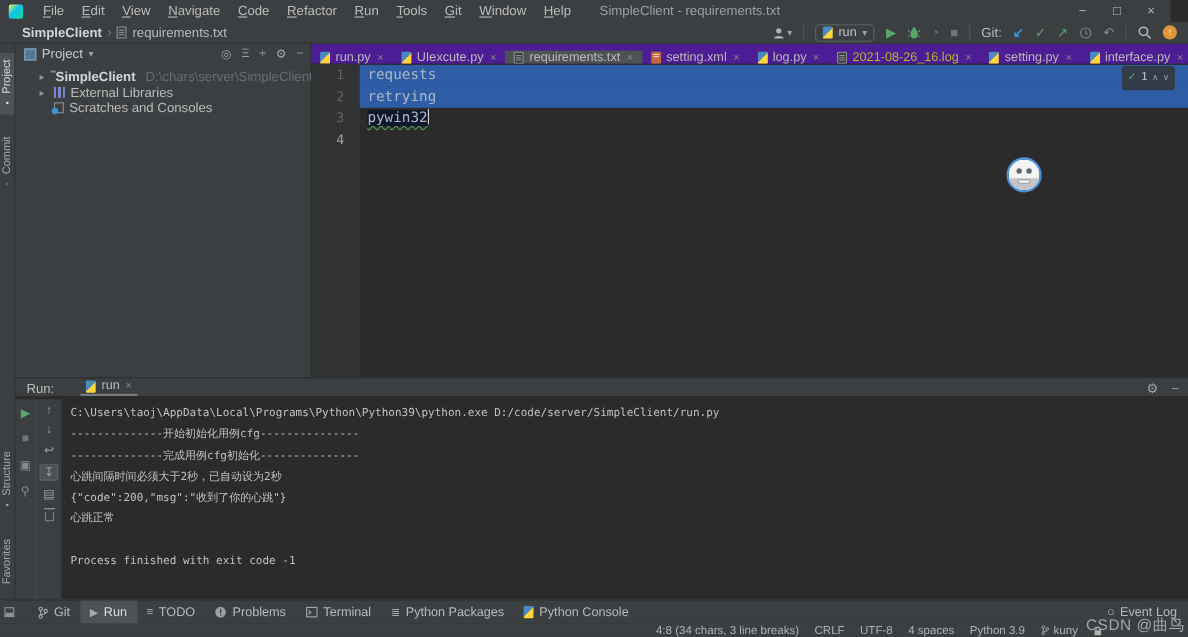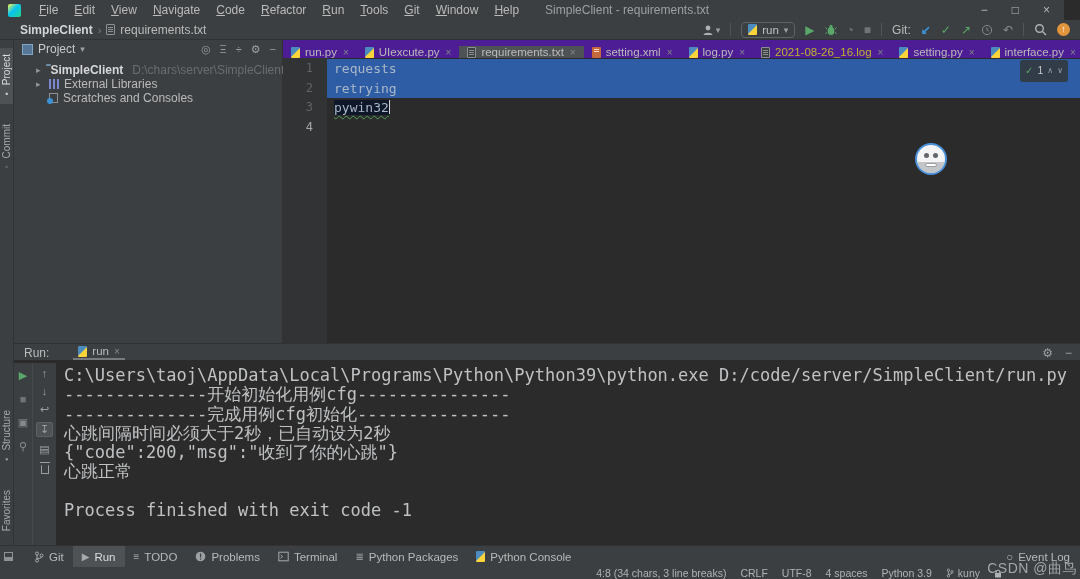--- a/index.html
+++ b/index.html
@@ -111,21 +111,21 @@
   .rh-icons { margin-left:auto; display:flex; gap:12px; color:#9aa0a3; font-size:12px; }
   .runbody { position:absolute; top:19px; left:0; right:0; bottom:0; display:flex; }
   .stripA { width:18px; background:#3c3f41; display:flex; flex-direction:column; align-items:center;
     padding-top:6px; gap:11px; font-size:11px; }
   .stripB { width:24px; background:#3c3f41; border-left:1px solid #46494b; display:flex; flex-direction:column;
     align-items:center; padding-top:4px; gap:6px; font-size:11px; color:#9aa0a3; }
   .selbox { background:#4e5254; border:1px solid #5e6265; border-radius:2px; padding:0 3px; }
   .icon-trash { width:8px; height:9px; border:1px solid #9aa0a3; border-top:none; border-radius:1px; position:relative; margin-top:3px; }
   .icon-trash::before { content:""; position:absolute; top:-3px; left:-2px; right:-2px; height:1px; background:#9aa0a3; }
   .console { flex:1; background:#2b2b2b; padding:3px 0 0 8px; font-family:"DejaVu Sans Mono", monospace;
-    font-size:17px; line-height:19.3px; color:#bfc1c3; overflow:hidden; }
+    font-size:10px; line-height:19.3px; color:#bfc1c3; overflow:hidden; }
   .con-line { min-height:19.3px; white-space:pre; }
   
   .toolsbar { position:absolute; top:545px; left:0; right:0; height:22px; background:#3c3f41;
     border-top:1px solid #323232; display:flex; align-items:center; padding-left:4px; font-size:11.5px; color:#b7b9ba; }
   .corner-icon { width:9px; height:9px; border:1px solid #8f9294; position:relative; margin-right:12px; }
   .corner-icon::after { content:""; position:absolute; left:0; right:0; bottom:0; height:3px; background:#8f9294; }
   .toolbtn { display:flex; align-items:center; gap:5px; padding:3px 9px; height:100%; cursor:default; }
   .toolbtn.active { background:#4e5254; color:#dcdee0; }
   .tb-ic { font-size:10px; color:#a7aaac; display:flex; align-items:center; }
   .eventlog { margin-left:auto; display:flex; align-items:center; gap:5px; padding-right:10px; }

